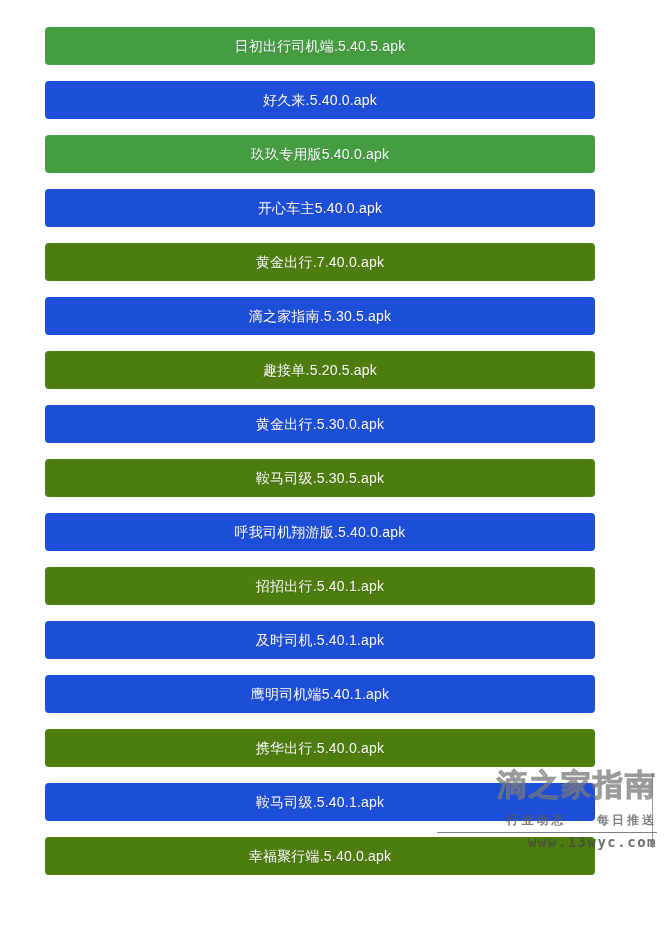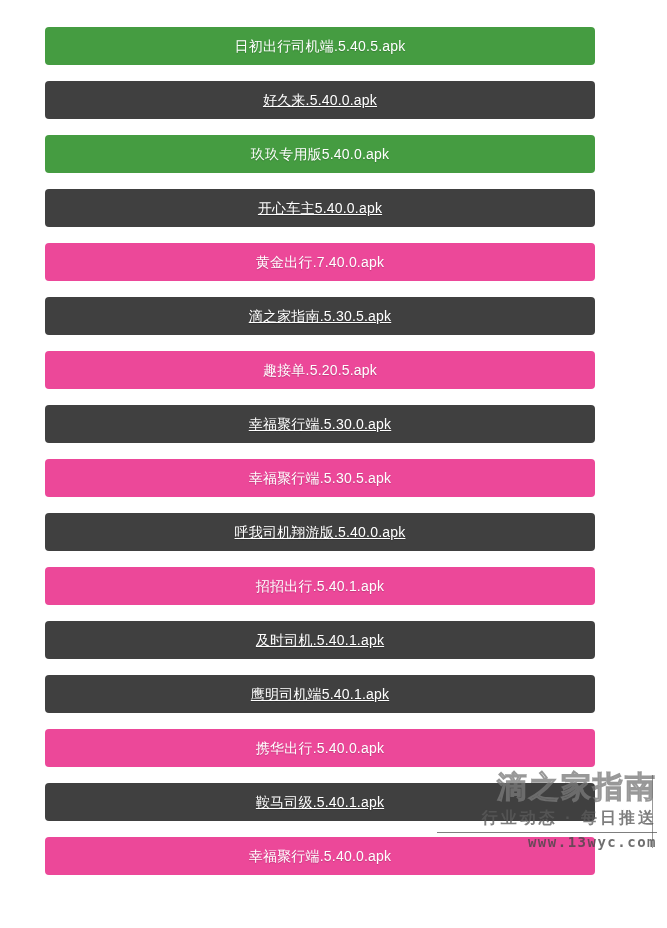--- a/index.html
+++ b/index.html
@@ -43,25 +43,24 @@
     line-height: 1;
     letter-spacing: 0.2px;
     text-shadow: 0 1px 1px rgba(0,0,0,0.18);
     cursor: pointer;
     user-select: none;
   }
   .apk-row.green {
     background: #459c41;
   }
   .apk-row.green.light {
-    background: #ec4899;
+    background: #4d7c0f;
   }
   .apk-row.blue {
-    background: #404040;
-    text-decoration: underline;
+    background: #1d4ed8;
   }
   .apk-label {
     white-space: nowrap;
   }
 
   
   .watermark {
     position: absolute;
     right: 10px;
     bottom: 30px;
@@ -74,26 +73,26 @@
     font-family: "DejaVu Sans", sans-serif;
     font-size: 30px;
     font-weight: bold;
     letter-spacing: 2px;
     color: rgba(255,255,255,0.10);
     -webkit-text-stroke: 1px rgba(120,120,120,0.82);
     line-height: 1.05;
     white-space: nowrap;
   }
   .wm-sub {
-    font-family: Liberation Sans, sans-serif;
-    font-size: 16px;
+    font-family: Liberation Mono, monospace;
+    font-size: 12px;
     font-weight: bold;
     letter-spacing: 3px;
     color: rgba(90,90,90,0.85);
-    margin-top: 6px;
+    margin-top: 12px;
     white-space: nowrap;
   }
   .wm-rule {
     height: 1px;
     background: rgba(70,70,70,0.75);
     margin: 3px 0 1px 0;
   }
   .wm-url {
     font-family: "DejaVu Sans Mono", monospace;
     font-size: 14px;
@@ -132,24 +131,24 @@
       <div class="apk-row green light">
         <span class="apk-label">黄金出行.7.40.0.apk</span>
       </div>
       <div class="apk-row blue">
         <span class="apk-label">滴之家指南.5.30.5.apk</span>
       </div>
       <div class="apk-row green light">
         <span class="apk-label">趣接单.5.20.5.apk</span>
       </div>
       <div class="apk-row blue">
-        <span class="apk-label">幸福聚行端.5.30.0.apk</span>
+        <span class="apk-label">黄金出行.5.30.0.apk</span>
       </div>
       <div class="apk-row green light">
-        <span class="apk-label">幸福聚行端.5.30.5.apk</span>
+        <span class="apk-label">鞍马司级.5.30.5.apk</span>
       </div>
       <div class="apk-row blue">
         <span class="apk-label">呼我司机翔游版.5.40.0.apk</span>
       </div>
       <div class="apk-row green light">
         <span class="apk-label">招招出行.5.40.1.apk</span>
       </div>
       <div class="apk-row blue">
         <span class="apk-label">及时司机.5.40.1.apk</span>
       </div>

